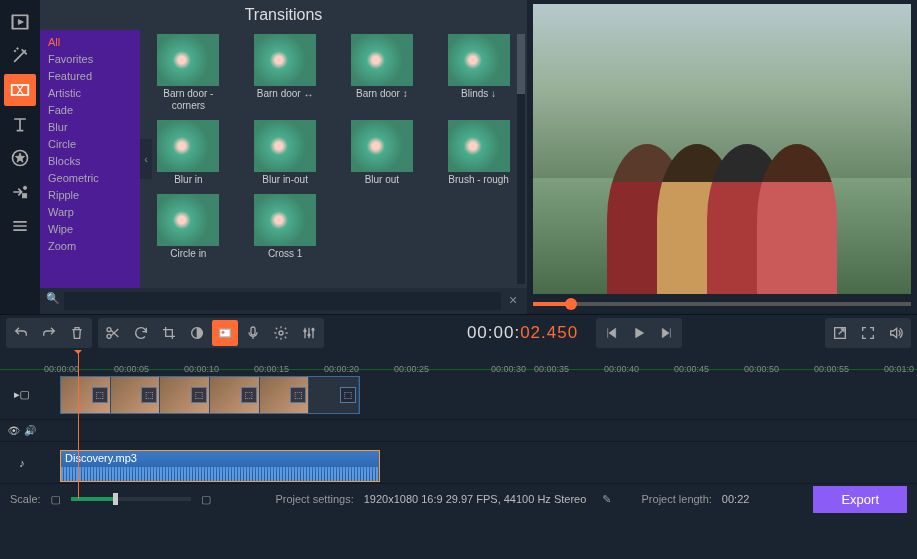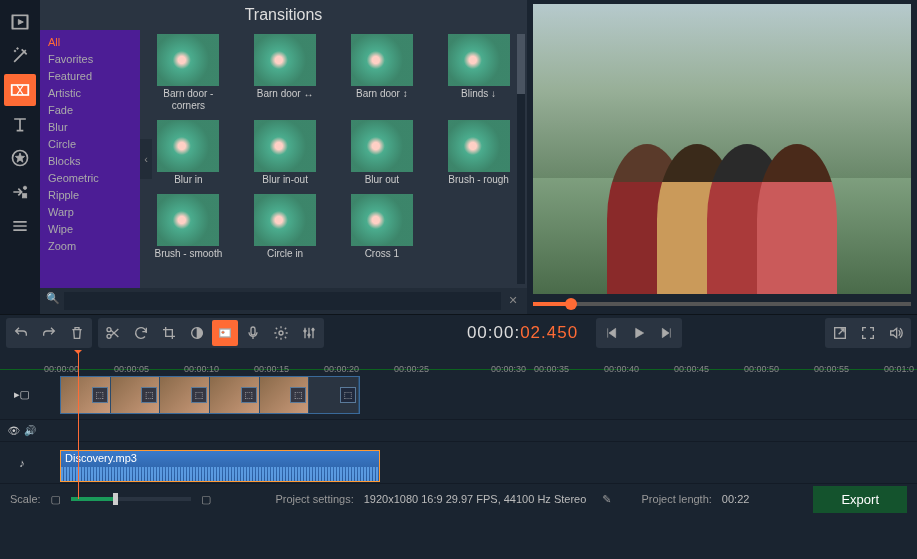--- a/index.html
+++ b/index.html
@@ -62,21 +62,21 @@
 .track-body{flex:1;position:relative;height:100%}
 .clip{position:absolute;top:6px;height:38px;display:flex;border:1px solid #3a6a9a}
 .vid-thumb{width:50px;height:100%;background:linear-gradient(135deg,#8a6a4a,#ca9a7a);border-right:1px solid #2a4a6a;position:relative}
 .trans-badge{position:absolute;right:2px;top:50%;transform:translateY(-50%);width:16px;height:16px;background:rgba(30,40,60,0.85);display:flex;align-items:center;justify-content:center;font-size:9px;border:1px solid #5a7a9a}
 .audio-clip{position:absolute;top:8px;height:32px;background:linear-gradient(#3a7aca,#2a5a9a);border:1px solid #ff9a35;font-size:11px;color:#fff;padding:1px 4px;overflow:hidden}
 .wave{position:absolute;bottom:0;left:0;right:0;height:14px;background:repeating-linear-gradient(90deg,#5a9ae0 0 2px,transparent 2px 3px)}
 .footer{height:30px;display:flex;align-items:center;padding:0 10px;gap:10px;background:#1a2430;font-size:11px;color:#999}
 .scale-slider{width:120px;height:4px;background:#2a3441;position:relative}
 .scale-fill{position:absolute;left:0;top:0;bottom:0;width:35%;background:#1a9a5a}
 .scale-handle{position:absolute;left:35%;top:-4px;width:5px;height:12px;background:#ccc}
-.export-btn{background:#14532d;color:#fff;padding:6px 28px;border:none;font-size:13px;cursor:pointer}
+.export-btn{background:#8b5cf6;color:#fff;padding:6px 28px;border:none;font-size:13px;cursor:pointer}
 .pencil{cursor:pointer;margin-left:6px}
 .track.audio{height:42px}
 .track.spacer-track{height:22px}
 </style>
 </head>
 <body>
 
 <div class="top">
   <div class="left-tools">
     <div class="tool-btn">
@@ -172,24 +172,20 @@
             <div class="grid-item">
               <div class="thumb"></div>
               <span>Blur out</span>
             </div>
             <div class="grid-item">
               <div class="thumb"></div>
               <span>Brush - rough</span>
             </div>
             <div class="grid-item">
               <div class="thumb"></div>
-              <span>Brush - smooth</span>
-            </div>
-            <div class="grid-item">
-              <div class="thumb"></div>
               <span>Circle in</span>
             </div>
             <div class="grid-item">
               <div class="thumb"></div>
               <span>Cross 1</span>
             </div>
           </div>
         <div class="scroll-track">
             <div class="scroll-thumb"></div>
           </div>

